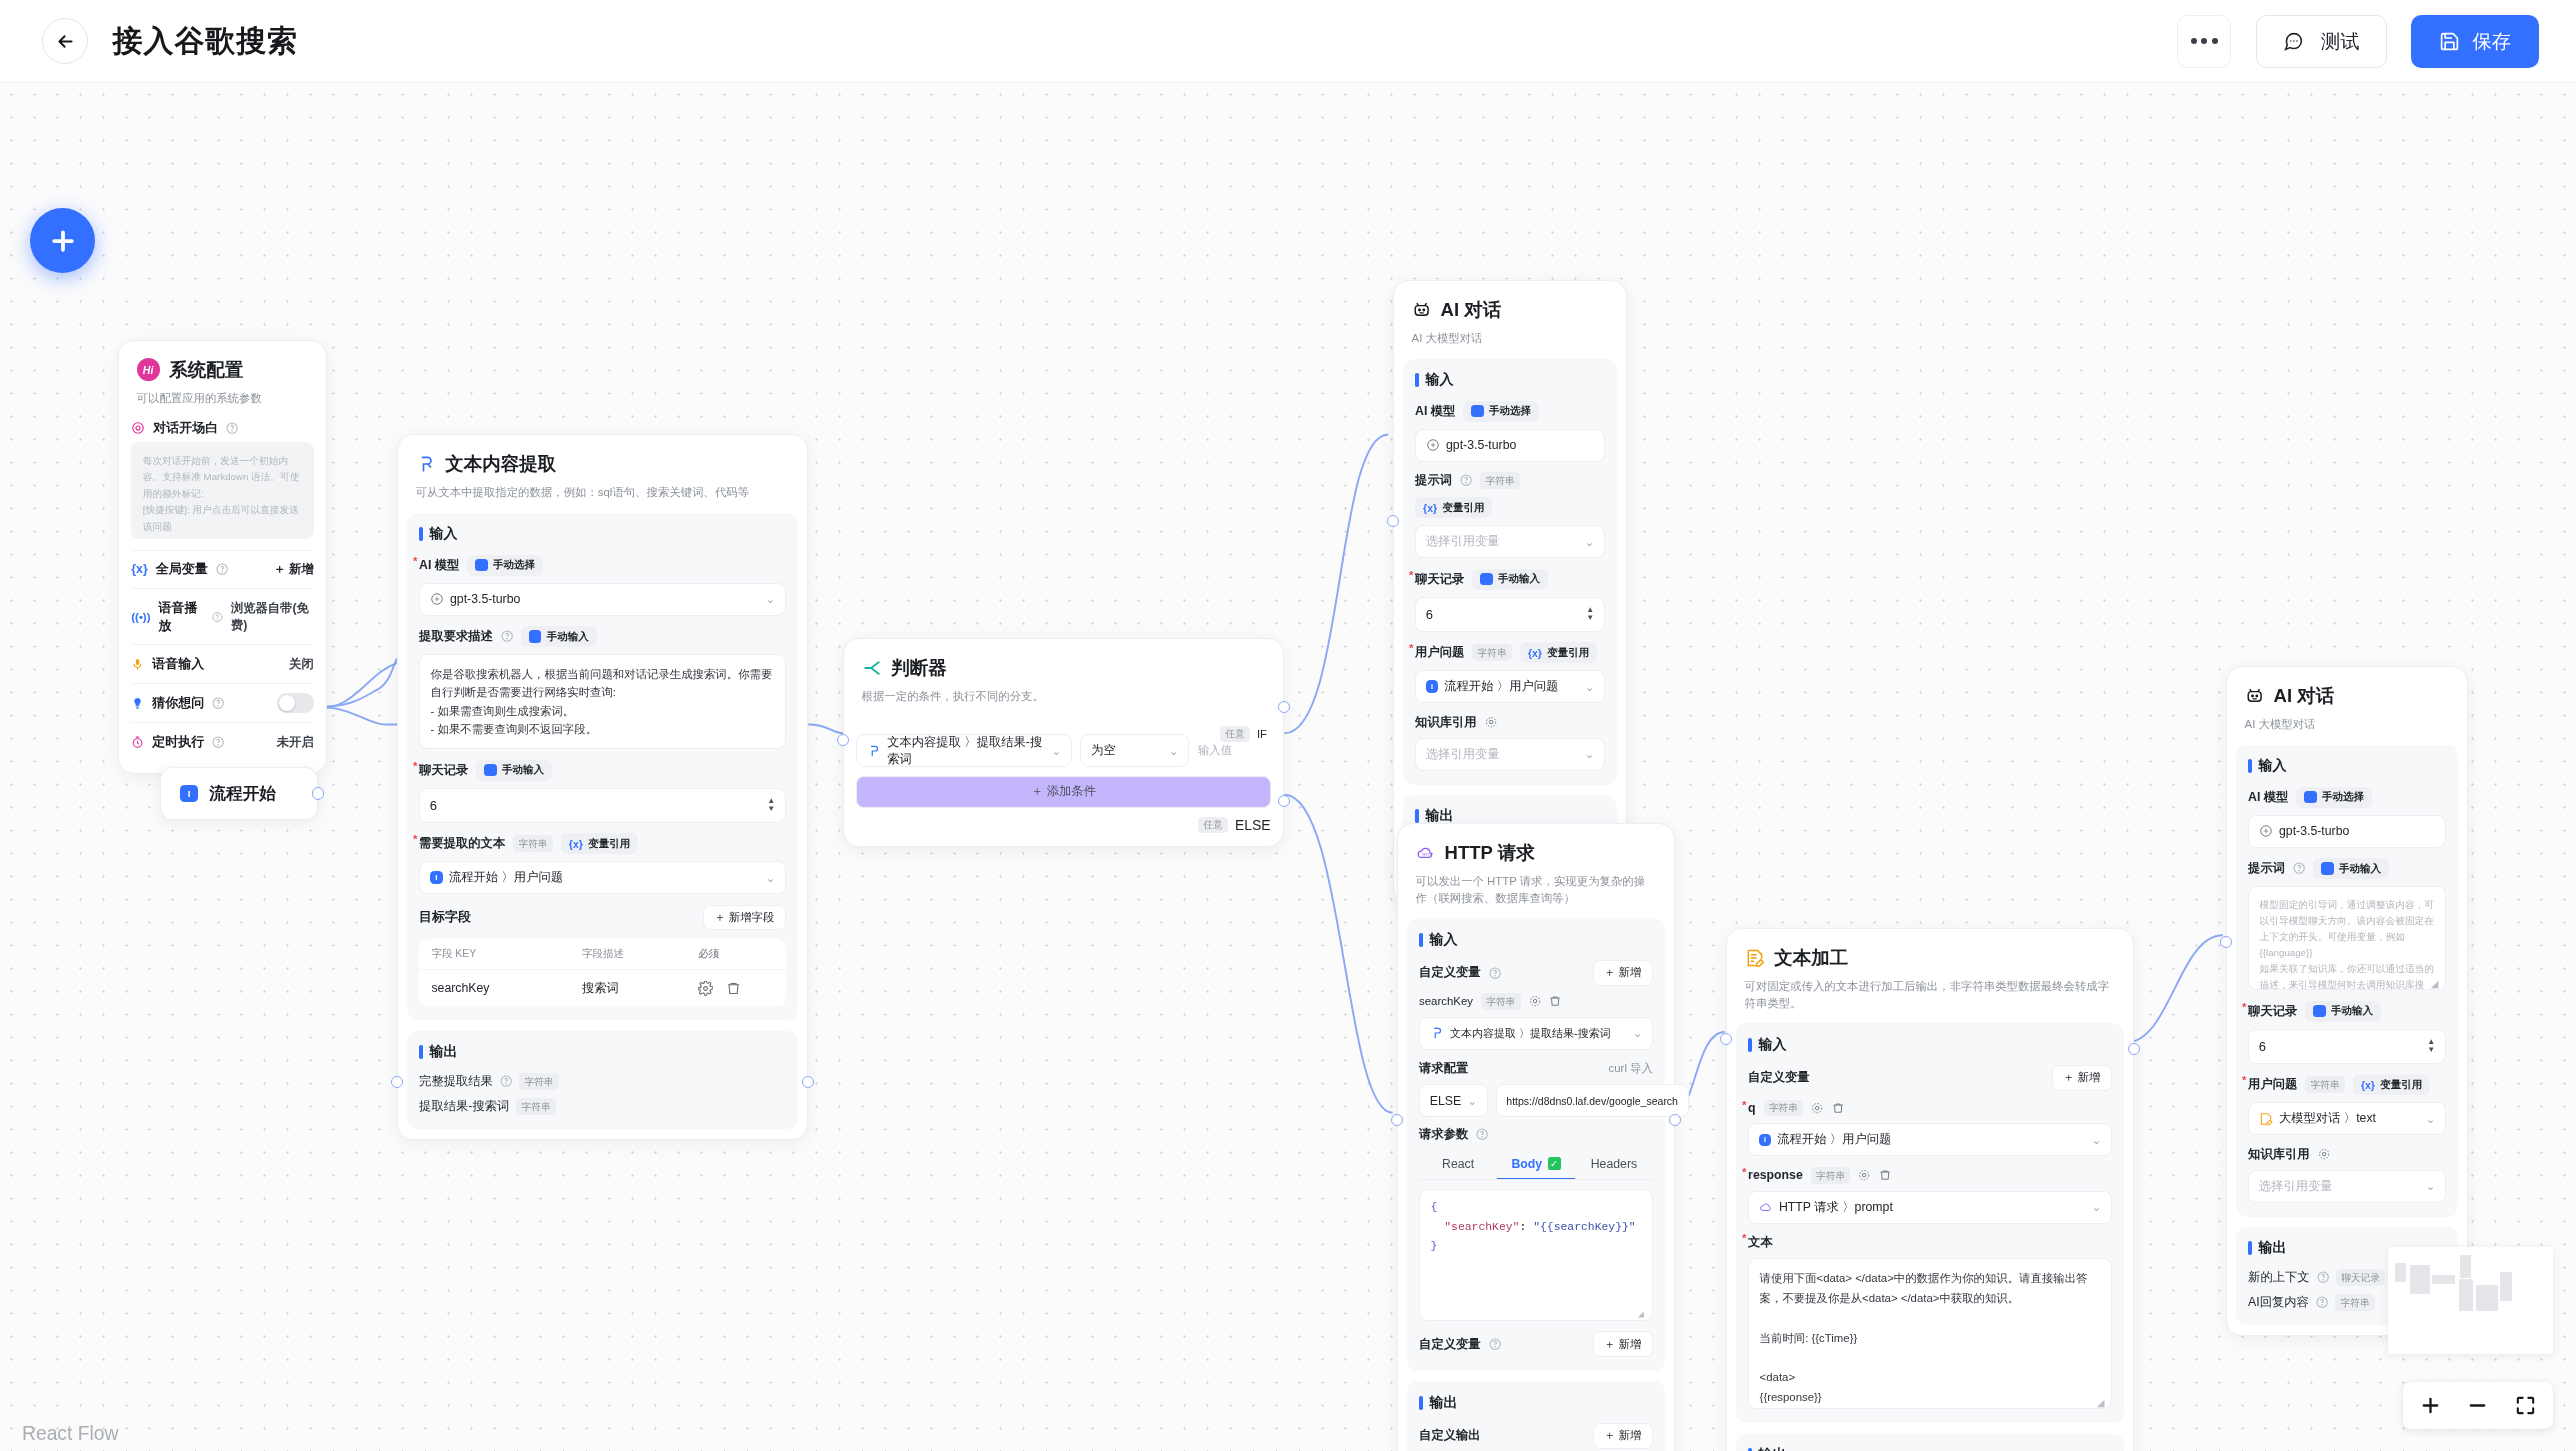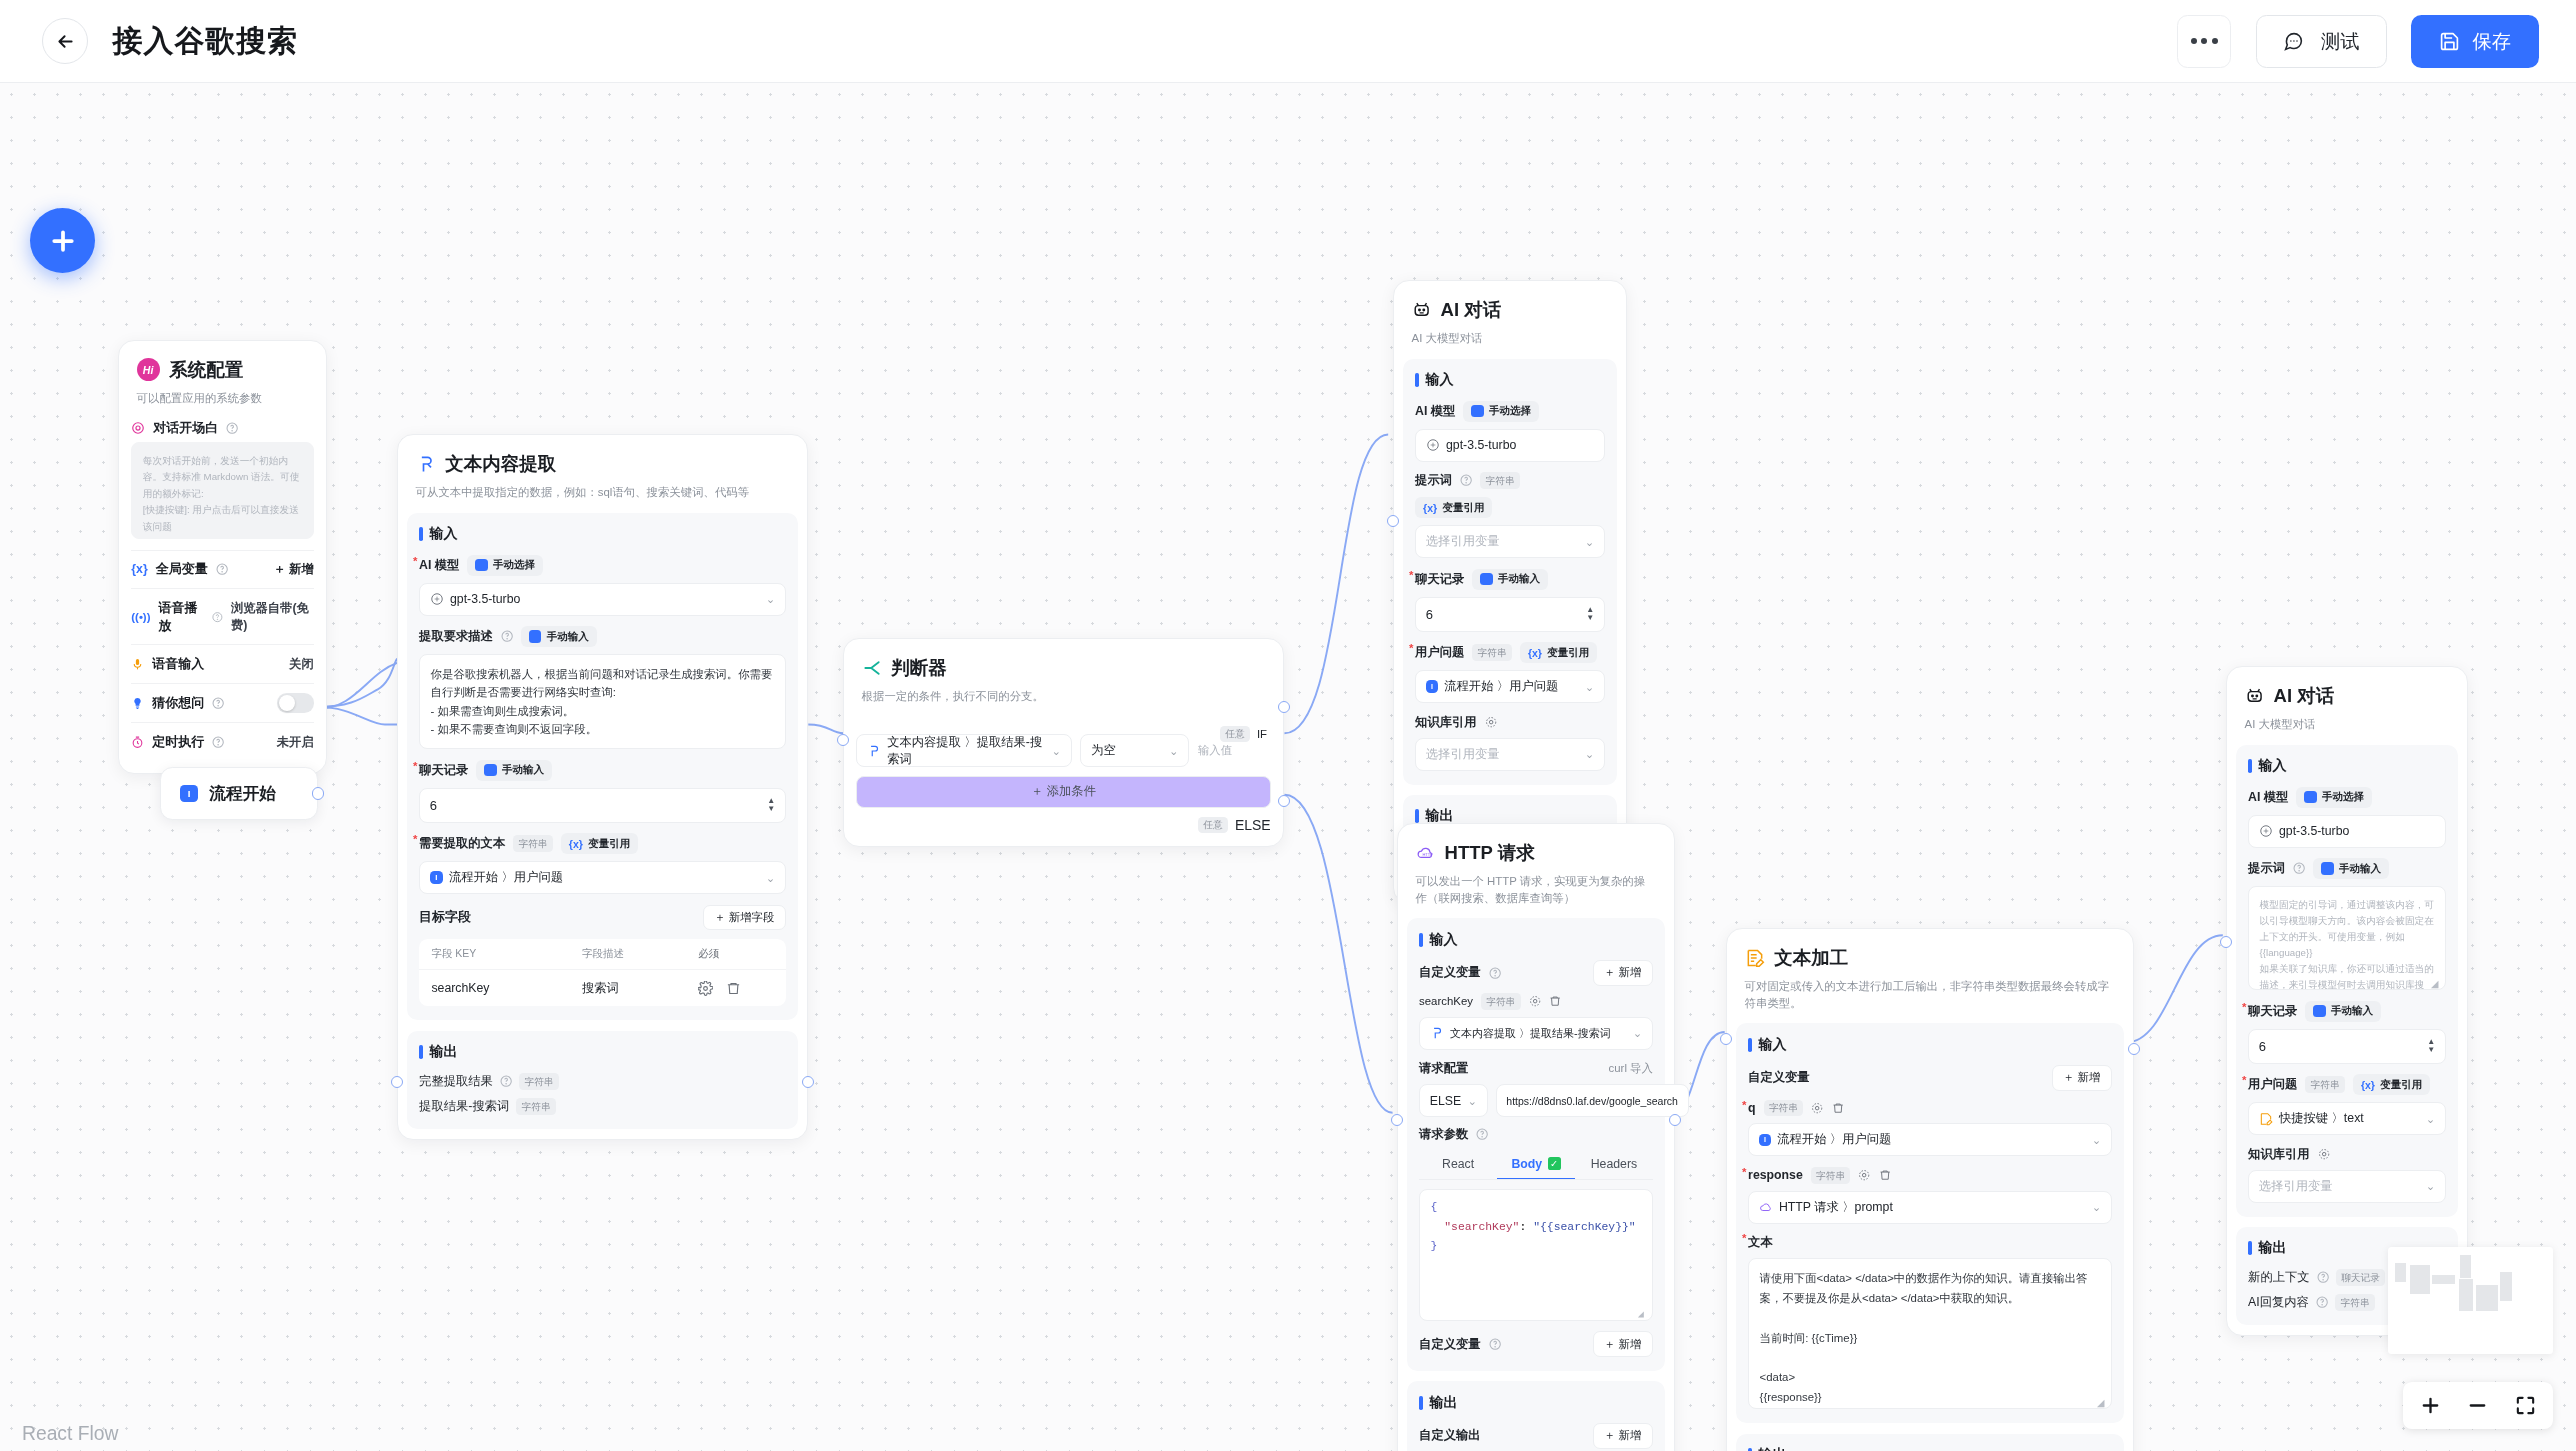--- a/index.html
+++ b/index.html
@@ -877,21 +877,21 @@
               <span class="cdot">{x}</span>
               <span>变量引用</span>
             </span>
         </div>
         <div class="select">
           <svg class="sicon" viewBox="0 0 24 24" fill="none" stroke="#f59e0b" stroke-width="1.8">
               <path d="M4 3h11l5 5v5"></path>
               <path d="M4 3v18h9"></path>
               <path d="M19 14l3 3-5 5h-3v-3z"></path>
             </svg>
-          <span>快捷按键 〉text</span>
+          <span>大模型对话 〉text</span>
           <span class="chev">⌄</span>
         </div>
         <div class="field-row">
           <span class="flabel">知识库引用</span>
           <svg viewBox="0 0 24 24" fill="none" stroke="#6b7078" stroke-width="1.8" style="width:12.3px;height:12.3px;">
               <circle cx="12" cy="12" r="3.4"></circle>
               <circle cx="12" cy="12" r="9" stroke-dasharray="3 3"></circle>
             </svg>
         </div>
         <div class="select" style="margin-bottom:0;">

